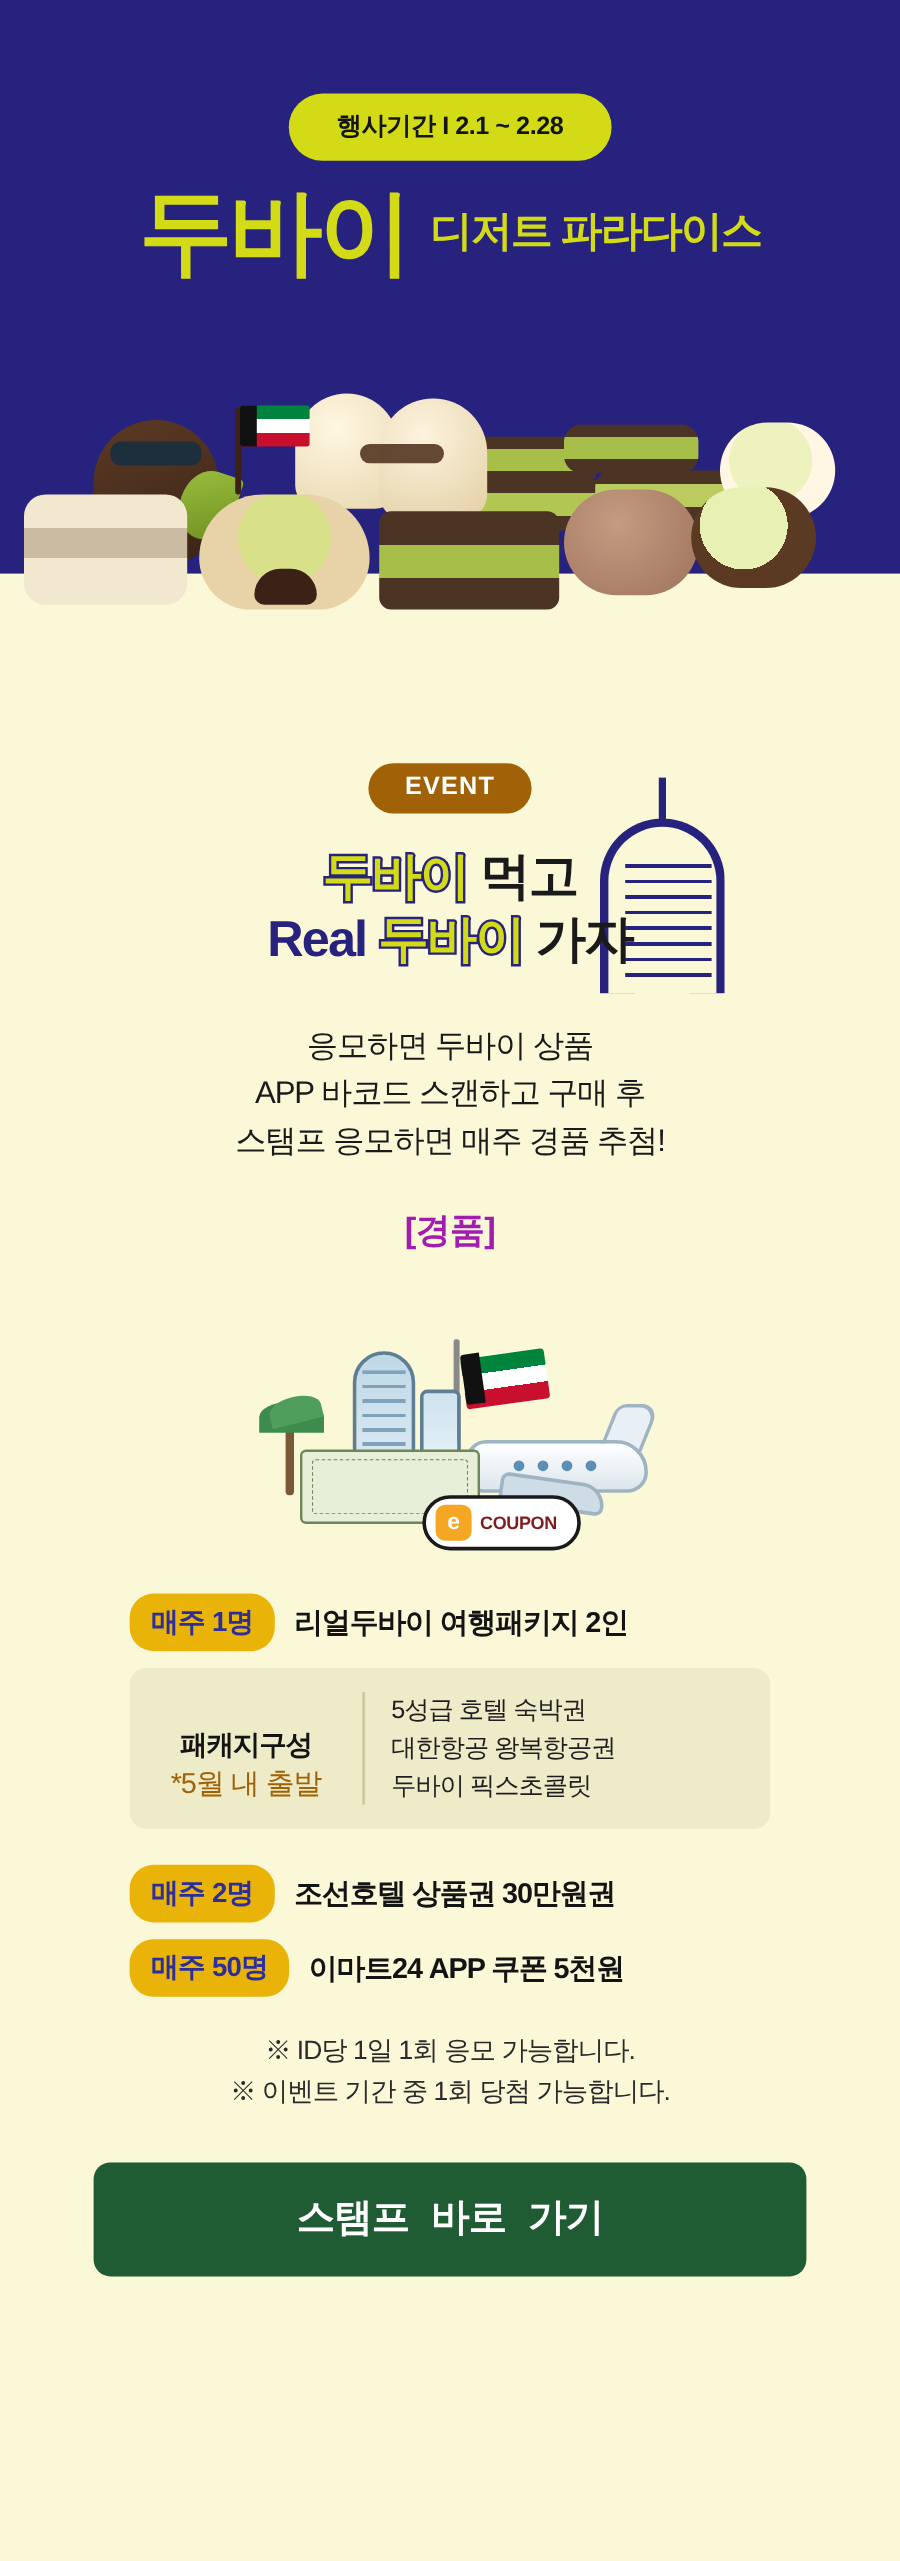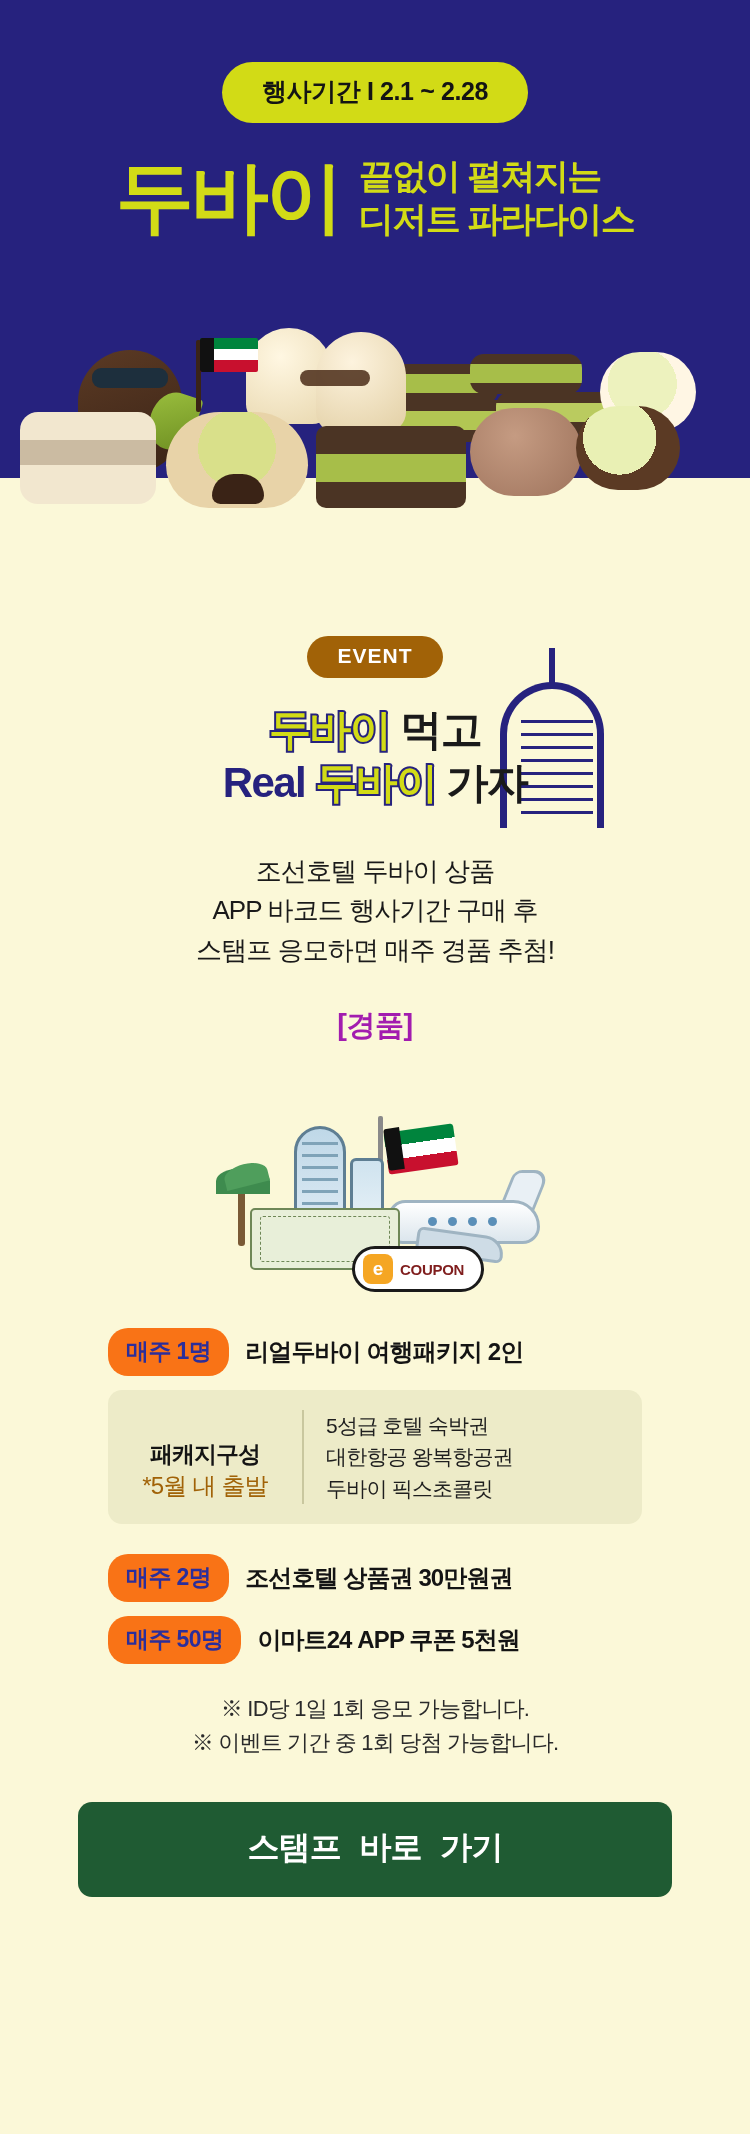--- a/index.html
+++ b/index.html
@@ -20,27 +20,27 @@
 
   
   .hero {
     position:relative;
     width:750px;
     height:600px;
     background:#26227E;
   }
   .hero-pill {
     position:absolute;
-    top:62px; left:50%;
+    top:78px; left:50%;
     transform:translateX(-50%);
     background:#D2DB16;
     color:#141414;
     border-radius:40px;
     padding:13px 40px 15px;
-    font-size:25px;
+    font-size:21px;
     font-weight:bold;
     letter-spacing:-0.4px;
     white-space:nowrap;
   }
   .hero-title-row {
     position:absolute;
     top:155px; left:0; right:0;
     display:flex;
     align-items:center;
     justify-content:center;
@@ -315,21 +315,21 @@
   }
   .coupon-t { font-size:15px; font-weight:bold; color:#7f1d1d; letter-spacing:-0.3px; }
 
   
   .prize-list { margin-top:30px; padding:0 108px; }
   .prize-row {
     display:flex; align-items:center; gap:16px;
     margin-bottom:14px;
   }
   .pill-count {
-    background:#f97316;
+    background:#eab308;
     color:#2B2E9B;
     font-weight:bold;
     font-size:23px;
     border-radius:20px;
     padding:8px 18px 9px;
     white-space:nowrap;
     letter-spacing:-0.6px;
   }
   .prize-text {
     font-size:24px; font-weight:bold; color:#141414;
@@ -381,21 +381,20 @@
 
 <div class="page">
 
   <section class="hero">
 
     <div class="hero-pill">행사기간 I 2.1 ~ 2.28</div>
 
     <div class="hero-title-row">
       <div class="hero-brand">두바이</div>
       <div class="hero-sub">
-        <div>끝없이 펼쳐지는</div>
         <div>디저트 파라다이스</div>
       </div>
     </div>
 
     <div class="hero-photo">
       <div class="d cake-a"></div>
       <div class="d cake-c"></div>
       <div class="d cake-b"></div>
       <div class="d cake-d"></div>
       <div class="d ice-a"></div>
@@ -435,22 +434,22 @@
         <span class="dk">먹고</span>
       </div>
       <div class="slogan-line">
         <span class="rl">Real</span>
         <span class="hl">두바이</span>
         <span class="dk">가자</span>
       </div>
     </div>
 
     <div class="desc">
-      <div>조선호텔 두바이 상품</div>
-      <div>APP 바코드 행사기간 구매 후</div>
+      <div>응모하면 두바이 상품</div>
+      <div>APP 바코드 스캔하고 구매 후</div>
       <div>스탬프 응모하면 매주 경품 추첨!</div>
     </div>
 
     <div class="prize-head">[경품]</div>
 
     <div class="prize-art">
       <div class="pa palm-trunk"></div>
       <div class="pa palm-leaf"></div>
       <div class="pa palm-leaf b"></div>
       <div class="pa uae-pole"></div>

